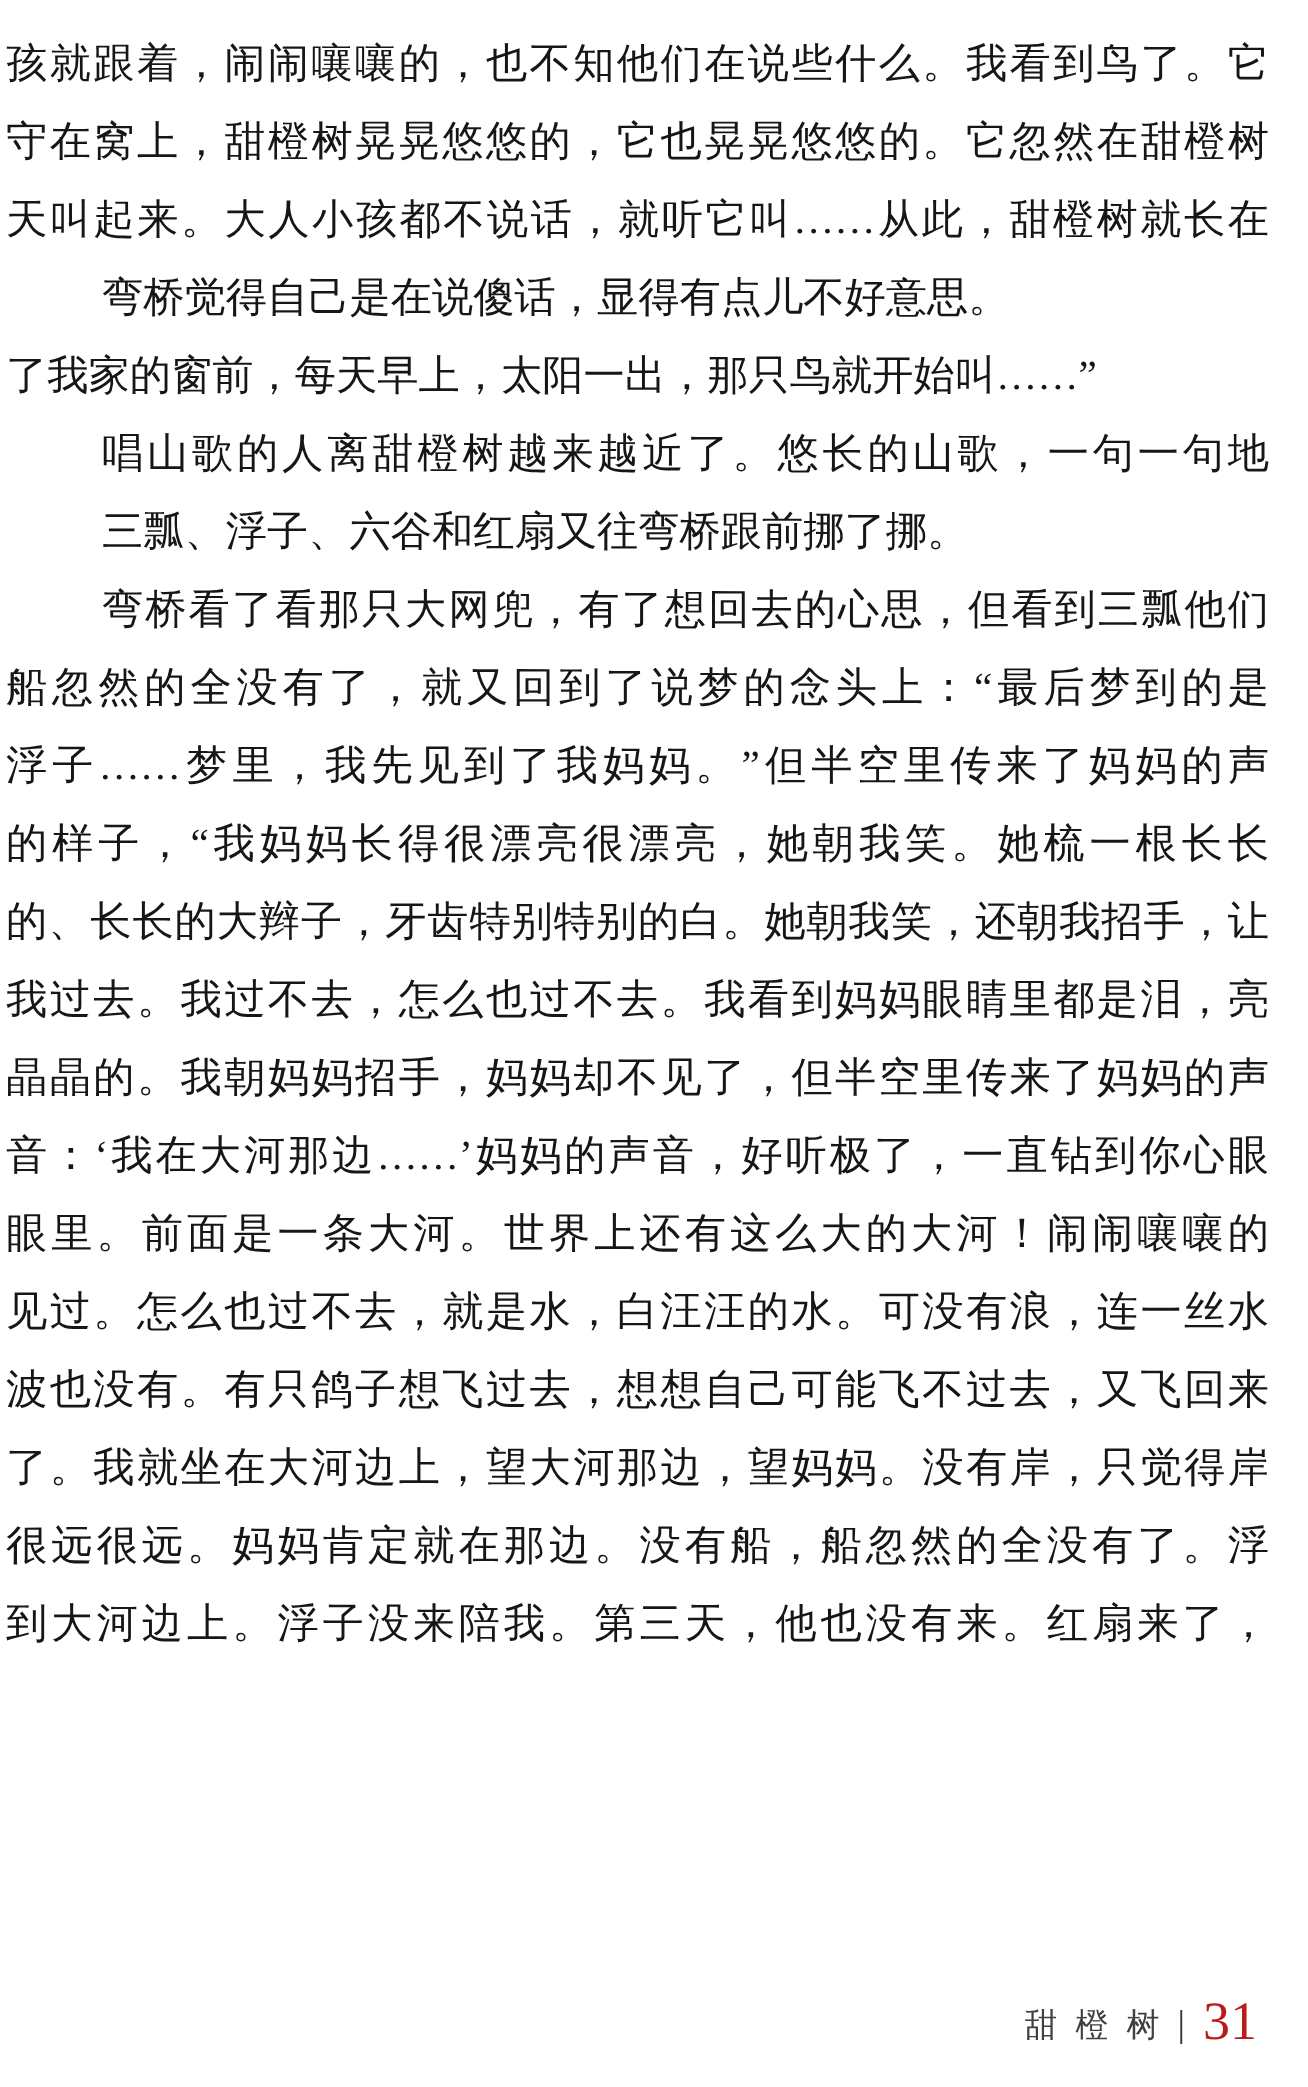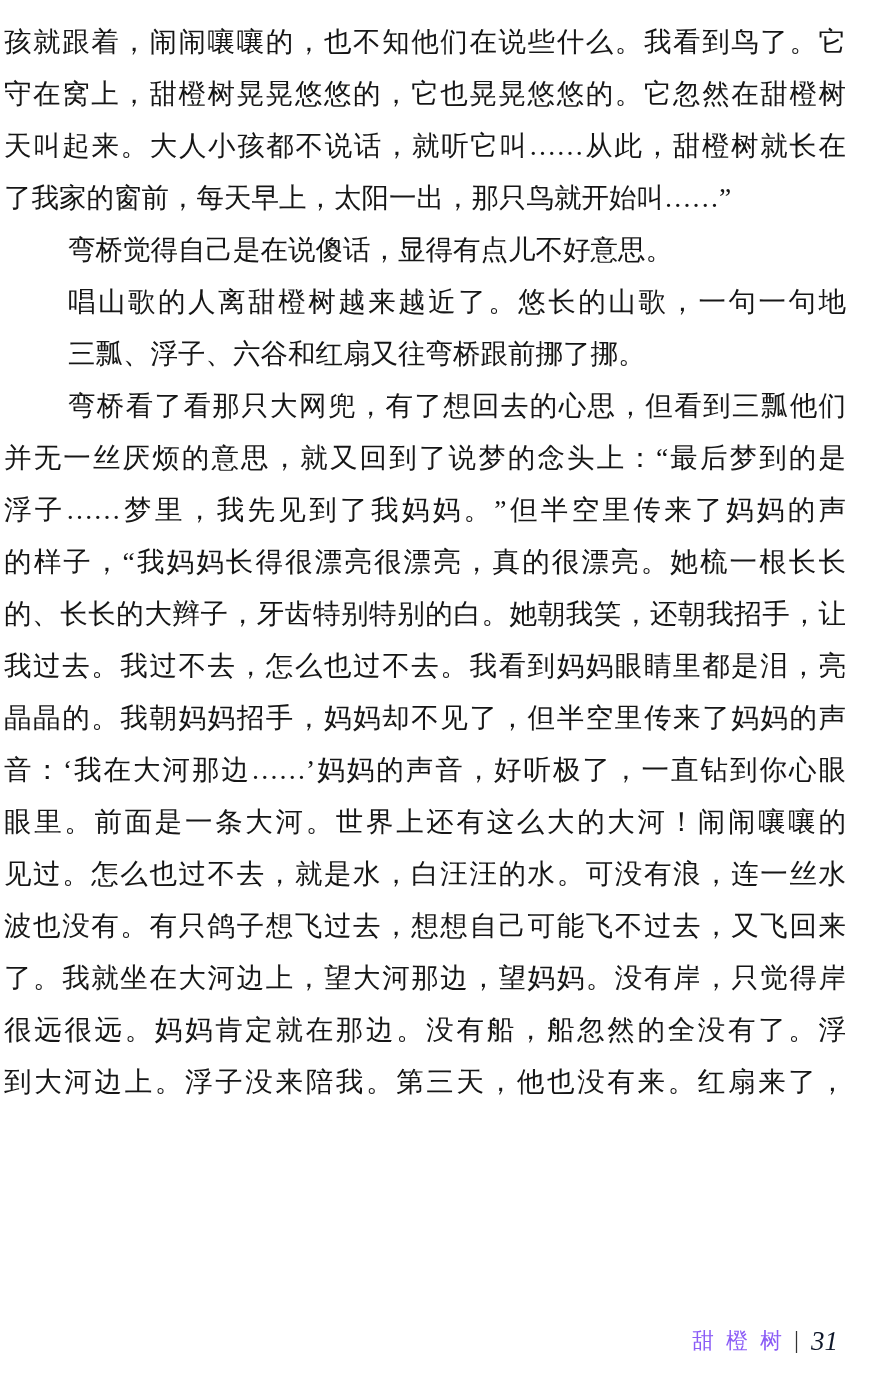--- a/index.html
+++ b/index.html
@@ -39,50 +39,49 @@
     position: absolute;
     top: 1326px;
     left: 0;
     right: 34px;
     text-align: right;
     white-space: nowrap;
   }
   .footer .ftitle {
     font-size: 22px;
     letter-spacing: 12px;
-    color: #8b5cf6;
+    color: #404040;
     vertical-align: 2px;
   }
   .footer .fdiv {
     font-size: 25px;
     color: #333333;
     margin: 0 12px 0 0;
     vertical-align: 2px;
   }
   .footer .fnum {
-    font-size: 27px;
-    font-style: italic;
-    color: #0f172a;
+    font-size: 36px;
+    color: #b91c1c;
   }
 </style>
 </head>
 <body>
 
 <div class="text-block">
   <div class="line just">孩就跟着，闹闹嚷嚷的，也不知他们在说些什么。我看到鸟了。它</div>
   <div class="line just">守在窝上，甜橙树晃晃悠悠的，它也晃晃悠悠的。它忽然在甜橙树</div>
   <div class="line just">天叫起来。大人小孩都不说话，就听它叫……从此，甜橙树就长在</div>
+  <div class="line short ind">弯桥觉得自己是在说傻话，显得有点儿不好意思。</div>
   <div class="line short">了我家的窗前，每天早上，太阳一出，那只鸟就开始叫……”</div>
-  <div class="line short ind">弯桥觉得自己是在说傻话，显得有点儿不好意思。</div>
   <div class="line just ind">唱山歌的人离甜橙树越来越近了。悠长的山歌，一句一句地</div>
   <div class="line short ind">三瓢、浮子、六谷和红扇又往弯桥跟前挪了挪。</div>
   <div class="line just ind">弯桥看了看那只大网兜，有了想回去的心思，但看到三瓢他们</div>
-  <div class="line just">并无一丝厌烦的意思，就又回到了说梦的念头上：“最后梦到的是</div>
+  <div class="line just">船忽然的全没有了，就又回到了说梦的念头上：“最后梦到的是</div>
   <div class="line just">浮子……梦里，我先见到了我妈妈。”但半空里传来了妈妈的声</div>
-  <div class="line just">的样子，“我妈妈长得很漂亮很漂亮，真的很漂亮。她梳一根长长</div>
+  <div class="line just">的样子，“我妈妈长得很漂亮很漂亮，她朝我笑。她梳一根长长</div>
   <div class="line just">的、长长的大辫子，牙齿特别特别的白。她朝我笑，还朝我招手，让</div>
   <div class="line just">我过去。我过不去，怎么也过不去。我看到妈妈眼睛里都是泪，亮</div>
   <div class="line just">晶晶的。我朝妈妈招手，妈妈却不见了，但半空里传来了妈妈的声</div>
   <div class="line just">音：‘我在大河那边……’妈妈的声音，好听极了，一直钻到你心眼</div>
   <div class="line just">眼里。前面是一条大河。世界上还有这么大的大河！闹闹嚷嚷的</div>
   <div class="line just">见过。怎么也过不去，就是水，白汪汪的水。可没有浪，连一丝水</div>
   <div class="line just">波也没有。有只鸽子想飞过去，想想自己可能飞不过去，又飞回来</div>
   <div class="line just">了。我就坐在大河边上，望大河那边，望妈妈。没有岸，只觉得岸</div>
   <div class="line just">很远很远。妈妈肯定就在那边。没有船，船忽然的全没有了。浮</div>
   <div class="line just">到大河边上。浮子没来陪我。第三天，他也没有来。红扇来了，</div>

